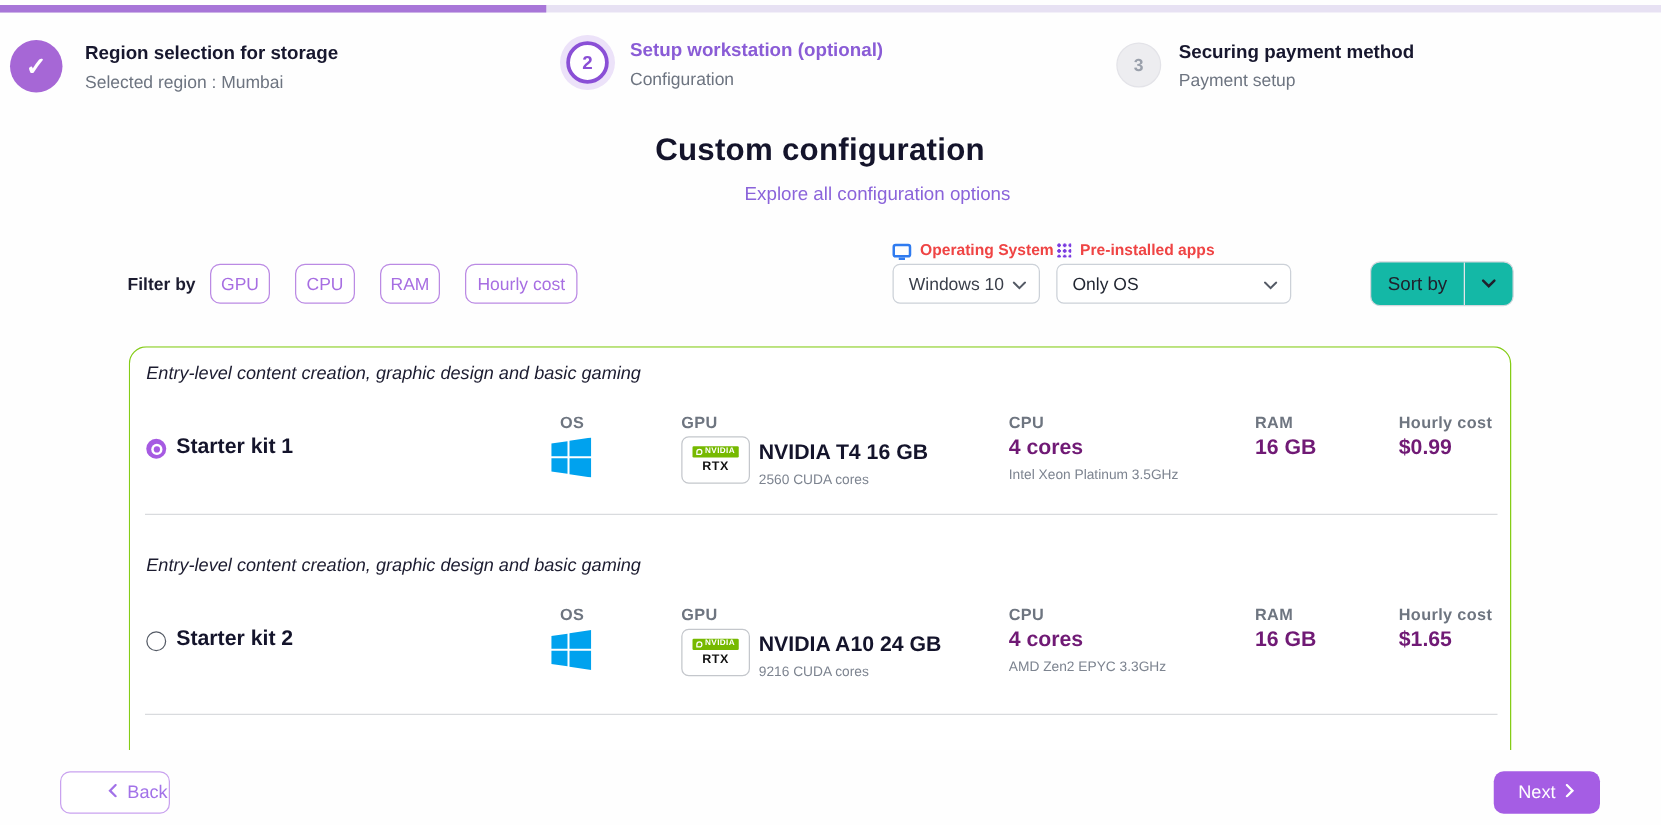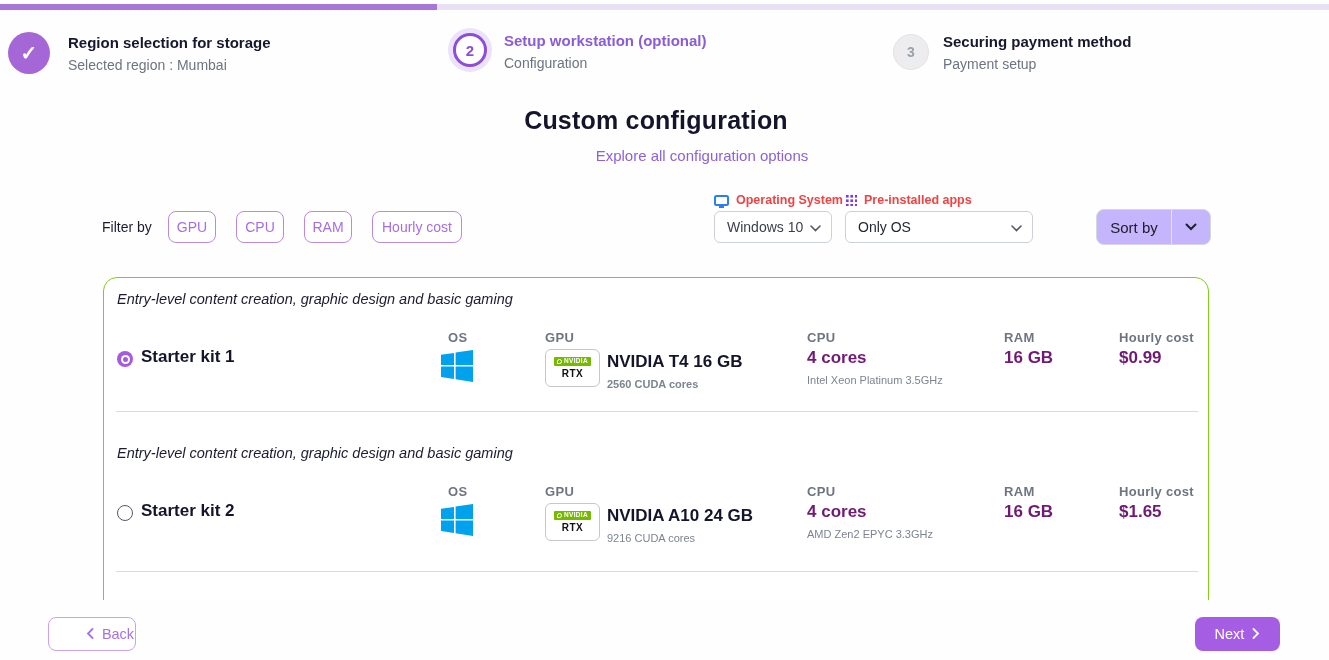--- a/index.html
+++ b/index.html
@@ -24,36 +24,36 @@
   .step-title.active { color:#8a5cd6; }
   .step-sub { font-size:14px; color:#6d7480; line-height:21px; margin-top:2px; }
 
   
   .page-title { position:absolute; left:0; top:106px; width:1312px; text-align:center;
                 font-size:25px; font-weight:700; color:#14142b; letter-spacing:0.2px; }
   .explore-link { position:absolute; left:0; top:147px; width:1312px; text-align:center;
                   font-size:15px; color:#8a63da; cursor:pointer;margin-left:46px; }
 
   
-  .filter-label { position:absolute; left:102px; top:219px; font-size:14px; color:#1c1c30; }
+  .filter-label { position:absolute; left:102px; top:219px; font-size:14px; color:#1c1c30;font-weight:bold; }
   .pill { position:absolute; top:211px; height:32px; border:1px solid #bb8ae4; border-radius:8px;
           background:#fff; color:#a76ee2; font-size:14px; display:flex; align-items:center;
           justify-content:center; cursor:pointer; }
   .group-label { position:absolute; display:flex; align-items:center; gap:7px;
                  font-size:12.5px; font-weight:700; color:#ef4444; }
   .monitor-icon { width:15px; height:11px; border:2px solid #2f7bf0; border-radius:2.5px; position:relative; }
   .monitor-icon::after { content:""; position:absolute; left:3px; bottom:-4px; width:5px; height:2px; background:#2f7bf0; }
   .grid-icon { width:12px; height:12px;
                background-image:radial-gradient(circle, #7a3be0 1.5px, transparent 1.6px);
                background-size:4.5px 4.5px; background-position:0 0; }
   .selectbox { position:absolute; height:32px; border:1px solid #ccd1d8; border-radius:6px; background:#fff;
                display:flex; align-items:center; justify-content:space-between; padding:0 10px 0 12px;
                font-size:14px; color:#3a3f4a; cursor:pointer; }
   .sortbox { position:absolute; left:1096px; top:209px; width:115px; height:36px; border:1px solid #d4d7dd;
-             border-radius:8px; background:#c4b5fd; display:flex; align-items:center; cursor:pointer; }
+             border-radius:8px; background:#14b8a6; display:flex; align-items:center; cursor:pointer; }
   .sort-label { flex:1; text-align:center; font-size:15px; color:#20202c; }
   .sort-div { width:1px; height:100%; background:#e3e5e9; }
   .sort-chev { width:38px; display:flex; align-items:center; justify-content:center; }
 
   
   .card-clip { position:absolute; left:103px; top:277px; width:1108px; height:323px; overflow:hidden; }
   .card { position:relative; width:1106px; height:380px; border:1px solid #84cc16; border-radius:14px; background:#fff; }
   .kit-row { position:absolute; left:0; right:0; }
   .divider { position:absolute; left:12px; width:1082px; height:1px; background:#d9dbde; }
   .kit-desc { position:absolute; left:13px; top:13px; font-size:14.5px; font-style:italic; color:#1c1c30; }
@@ -183,21 +183,21 @@
         </div>
 
         <div class="rtx-badge">
           <div class="rtx-top">
             <span class="rtx-eye"></span>
             <span>NVIDIA</span>
           </div>
           <div class="rtx-word">RTX</div>
         </div>
         <div class="gpu-name">NVIDIA T4 16 GB</div>
-        <div class="sub-text" style="left:503px; top:100px;font-weight:bold;">2560 CUDA cores</div>
+        <div class="sub-text" style="left:503px; top:100px;">2560 CUDA cores</div>
 
         <div class="big-val" style="left:703px; top:70px;">4 cores</div>
         <div class="sub-text" style="left:703px; top:96px;">Intel Xeon Platinum 3.5GHz</div>
 
         <div class="big-val" style="left:900px; top:70px;">16 GB</div>
         <div class="big-val" style="left:1015px; top:70px;">$0.99</div>
       </div>
       <div class="divider" style="top:133px;"></div>
 
       <div class="kit-row" style="top:154px; height:139px;">

